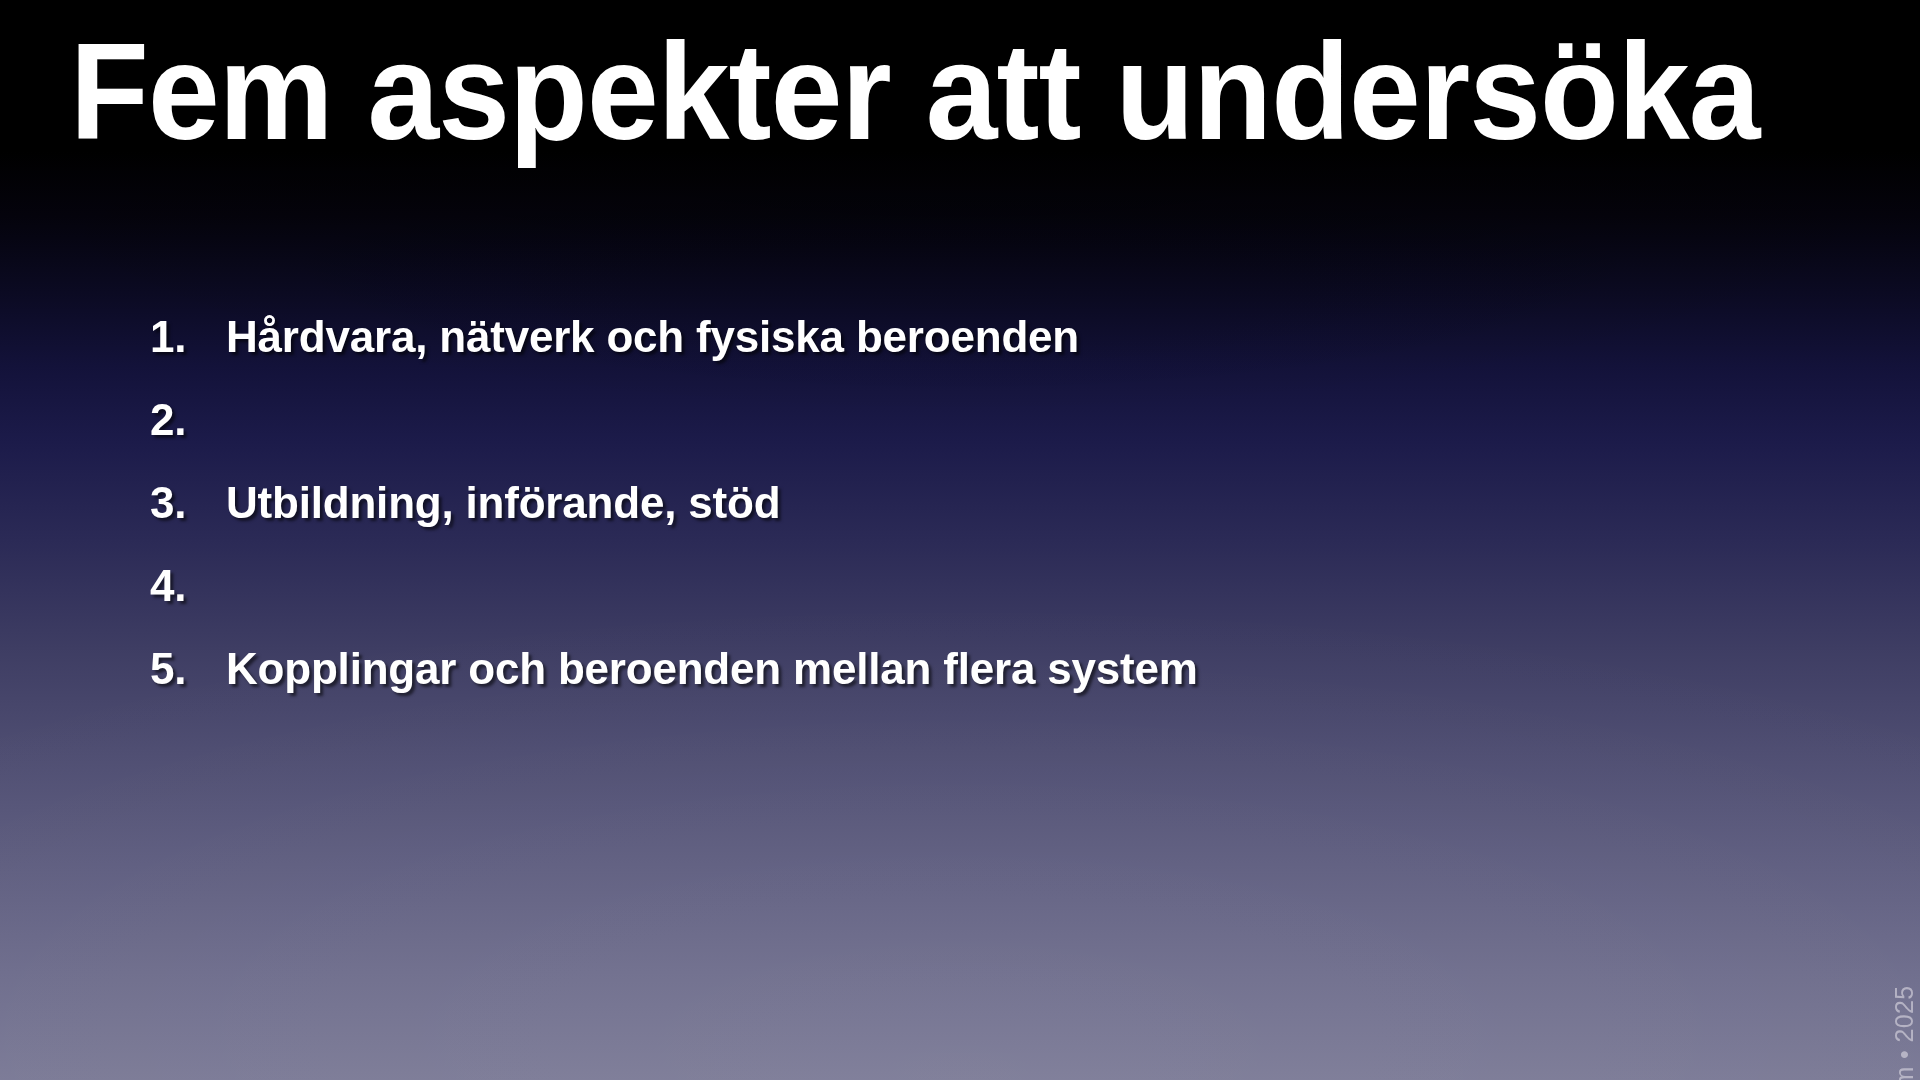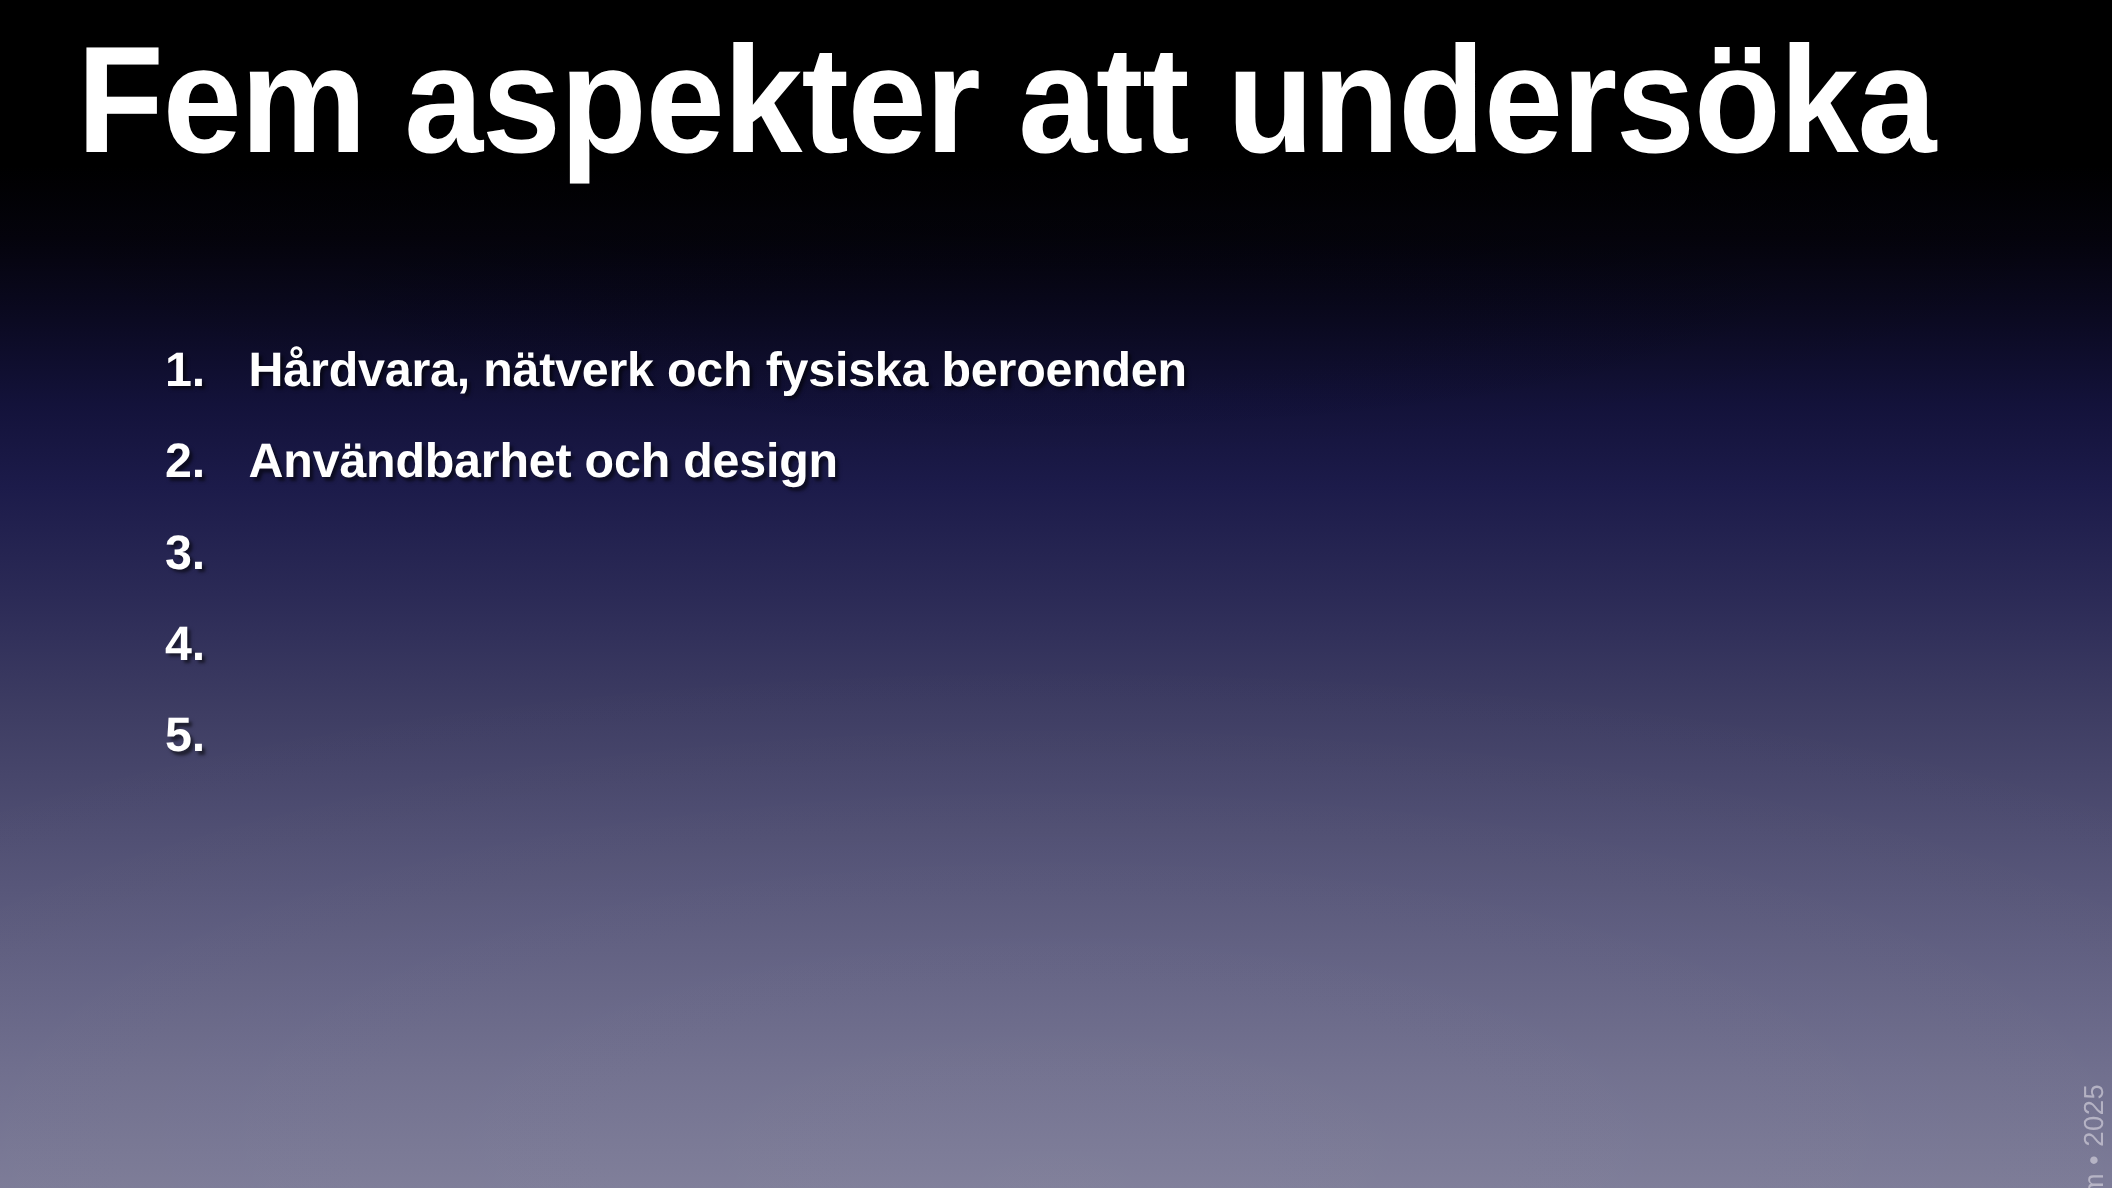--- a/index.html
+++ b/index.html
@@ -130,32 +130,33 @@
 
   <ol class="list">
 
     <li class="list-item">
       <span class="item-num">1.</span>
       <span class="item-text">Hårdvara, nätverk och fysiska beroenden</span>
     </li>
 
     <li class="list-item">
       <span class="item-num">2.</span>
-      <span class="item-text">Användbarhet och design</span>
     </li>
 
     <li class="list-item">
       <span class="item-num">3.</span>
+      <span class="item-text">Utbildning, införande, stöd</span>
     </li>
 
     <li class="list-item">
       <span class="item-num">4.</span>
     </li>
 
     <li class="list-item">
       <span class="item-num">5.</span>
+      <span class="item-text">Kopplingar och beroenden mellan flera system</span>
     </li>
 
   </ol>
 
   <div class="attribution">Jonas Söderström • 2025</div>
 
 </div>
 
 </body></html>

